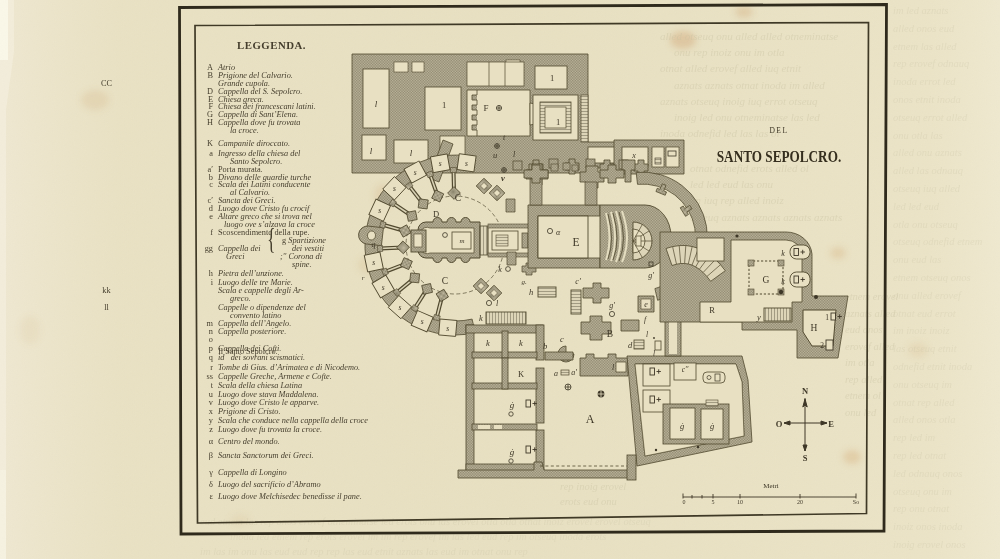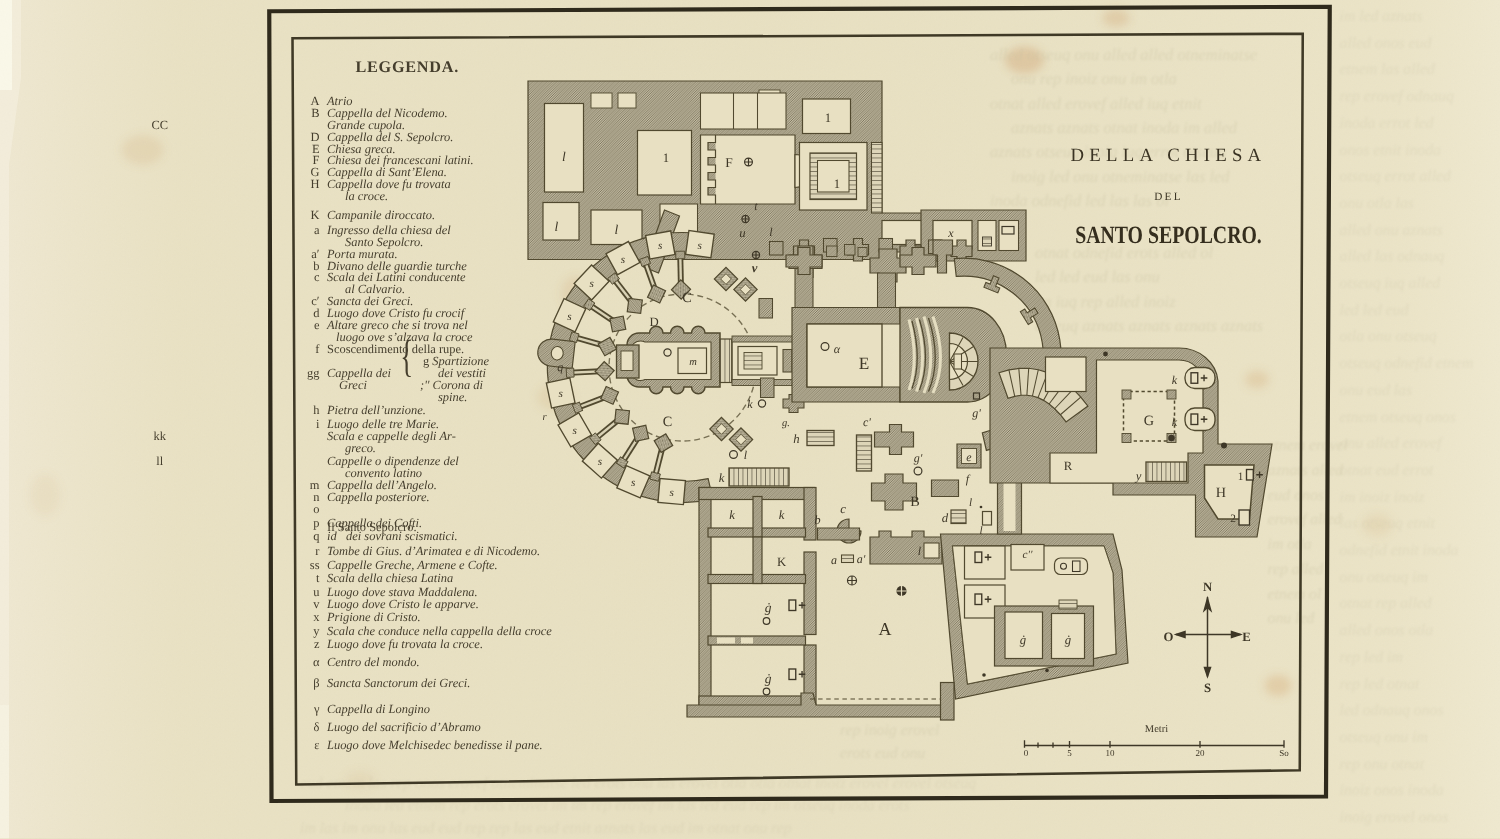--- a/index.html
+++ b/index.html
@@ -718,41 +718,41 @@
       <text x="800" y="504" text-anchor="middle" fill="#3e3727" font-family="Liberation Serif" font-size="6px">20</text>
       <text x="856" y="504" text-anchor="middle" fill="#3e3727" font-family="Liberation Serif" font-size="6px">So</text>
 </svg>
 
 <div id="legend">
 
 <div class="tt" style="left:237px;top:41px;font-size:10.8px;letter-spacing:0.5px;font-weight:bold;color:#453e2d">LEGGENDA.</div>
 <span style="position:absolute;left:0;top:64px;width:213px;text-align:right;font-style:normal">A</span>
       <span style="position:absolute;left:218px;top:64px;font-style:italic">Atrio</span>
       <span style="position:absolute;left:0;top:72px;width:213px;text-align:right;font-style:normal">B</span>
-      <span style="position:absolute;left:218px;top:72px;font-style:italic">Cappella del Nicodemo.</span>
+      <span style="position:absolute;left:218px;top:72px;font-style:italic">Prigione del Calvario.</span>
       <span style="position:absolute;left:0;top:80px;width:213px;text-align:center;font-style:normal">CC</span>
       <span style="position:absolute;left:218px;top:80px;font-style:italic">Grande cupola.</span>
       <span style="position:absolute;left:0;top:88px;width:213px;text-align:right;font-style:normal">D</span>
       <span style="position:absolute;left:218px;top:88px;font-style:italic">Cappella del S. Sepolcro.</span>
       <span style="position:absolute;left:0;top:95.5px;width:213px;text-align:right;font-style:normal">E</span>
       <span style="position:absolute;left:218px;top:95.5px;font-style:italic">Chiesa greca.</span>
       <span style="position:absolute;left:0;top:103px;width:213px;text-align:right;font-style:normal">F</span>
       <span style="position:absolute;left:218px;top:103px;font-style:italic">Chiesa dei francescani latini.</span>
       <span style="position:absolute;left:0;top:111px;width:213px;text-align:right;font-style:normal">G</span>
       <span style="position:absolute;left:218px;top:111px;font-style:italic">Cappella di Sant’Elena.</span>
       <span style="position:absolute;left:0;top:119px;width:213px;text-align:right;font-style:normal">H</span>
       <span style="position:absolute;left:218px;top:119px;font-style:italic">Cappella dove fu trovata</span>
       <span style="position:absolute;left:230px;top:127px;font-style:italic">la croce.</span>
       <span style="position:absolute;left:0;top:140px;width:213px;text-align:right;font-style:normal">K</span>
       <span style="position:absolute;left:218px;top:140px;font-style:italic">Campanile diroccato.</span>
       <span style="position:absolute;left:0;top:150px;width:213px;text-align:right;font-style:normal">a</span>
       <span style="position:absolute;left:218px;top:150px;font-style:italic">Ingresso della chiesa del</span>
       <span style="position:absolute;left:230px;top:158px;font-style:italic">Santo Sepolcro.</span>
       <span style="position:absolute;left:0;top:166px;width:213px;text-align:right;font-style:normal">aʹ</span>
-      <span style="position:absolute;left:218px;top:166px;font-style:italic">Porta murata.</span>
+      <span style="position:absolute;left:218px;top:166px;">Porta murata.</span>
       <span style="position:absolute;left:0;top:173.5px;width:213px;text-align:right;font-style:normal">b</span>
       <span style="position:absolute;left:218px;top:173.5px;font-style:italic">Divano delle guardie turche</span>
       <span style="position:absolute;left:0;top:181px;width:213px;text-align:right;font-style:normal">c</span>
       <span style="position:absolute;left:218px;top:181px;font-style:italic">Scala dei Latini conducente</span>
       <span style="position:absolute;left:230px;top:189px;font-style:italic">al Calvario.</span>
       <span style="position:absolute;left:0;top:197px;width:213px;text-align:right;font-style:normal">cʹ</span>
       <span style="position:absolute;left:218px;top:197px;font-style:italic">Sancta dei Greci.</span>
       <span style="position:absolute;left:0;top:205px;width:213px;text-align:right;font-style:normal">d</span>
       <span style="position:absolute;left:218px;top:205px;font-style:italic">Luogo dove Cristo fu crocif</span>
       <span style="position:absolute;left:0;top:213px;width:213px;text-align:right;font-style:normal">e</span>
@@ -810,16 +810,15 @@
 <span style="position:absolute;left:218px;top:245px;font-style:italic">Cappella dei</span>
 <span style="position:absolute;left:226px;top:253px;font-style:italic">Greci</span>
 <span style="position:absolute;left:264px;top:234px;font-size:30px;font-weight:normal;font-style:normal;transform:scaleX(0.6)">{</span>
 <span style="position:absolute;left:282px;top:237px;font-style:italic"><span style="font-style:normal">g</span> Spartizione</span>
 <span style="position:absolute;left:292px;top:245px;font-style:italic">dei vestiti</span>
 <span style="position:absolute;left:280px;top:253px;font-style:italic">;ʹʹ Corona di</span>
 <span style="position:absolute;left:292px;top:261px;font-style:italic">spine.</span>
 
 </div>
 
-<div class="tt" style="left:700px;top:96px;width:158px;font-size:12.5px;letter-spacing:3.5px;">DELLA CHIESA</div>
 <div class="tt" style="left:700px;top:126px;width:158px;font-size:7.5px;letter-spacing:1.5px;">DEL</div>
 <div class="tt" style="left:700px;top:147px;width:158px;font-size:16.5px;letter-spacing:0px;font-weight:bold;color:#352e1e;transform:scaleX(0.8);transform-origin:50% 50%">SANTO SEPOLCRO.</div>
 </div>
 
 </body></html>

